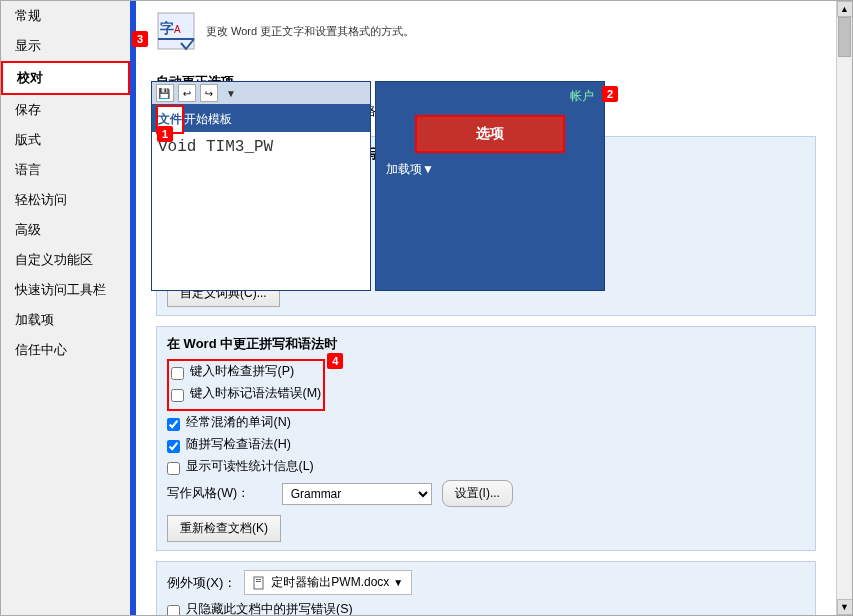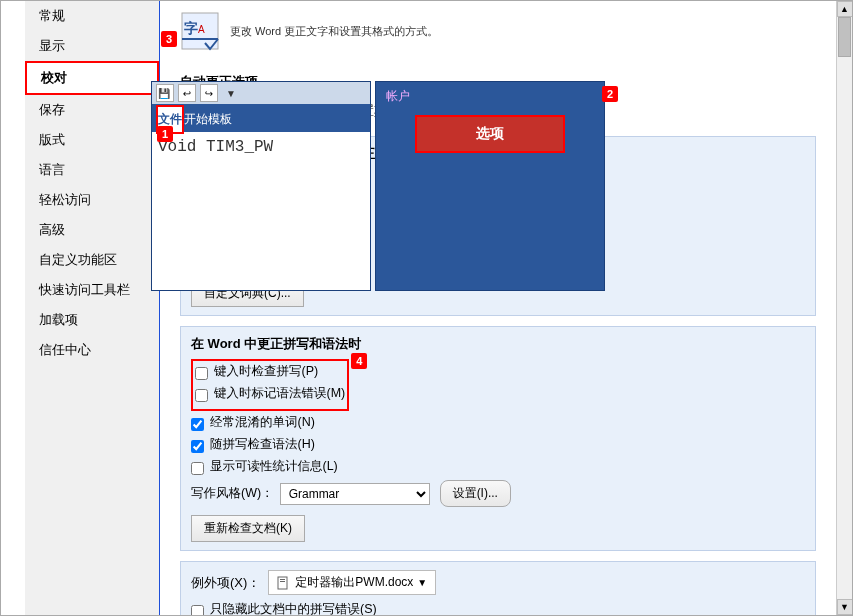--- a/index.html
+++ b/index.html
@@ -12,24 +12,23 @@
       background: #fff;
       border: 1px solid #aaa;
       overflow: hidden;
       position: relative;
     }
 
     
     .sidebar {
       width: 135px;
       background: #f0f0f0;
-      border-right: 1px solid #1d4ed8;
+      border-right: 6px solid #1d4ed8;
       flex-shrink: 0;
       padding-top: 0;
-      margin-left: 24px;
     }
     .sidebar-item {
       padding: 6px 10px 6px 14px;
       cursor: pointer;
       font-size: 13px;
       color: #000;
     }
     .sidebar-item.active {
       background: #fff;
       border-top: 1px solid #ccc;
@@ -107,20 +106,21 @@
       margin-bottom: 8px;
       font-size: 12.5px;
     }
     .style-row label { margin-right: 6px; }
     .style-select {
       border: 1px solid #aaa;
       padding: 2px 4px;
       font-size: 12px;
       width: 150px;
       background: #fff;
+      margin-left: 26px;
     }
     .style-row .btn { margin-left: 10px; }
     .file-btn {
       border: 1px solid #bbb;
       background: #fff;
       padding: 3px 8px;
       cursor: pointer;
       font-size: 12px;
       display: flex;
       align-items: center;
@@ -250,24 +250,24 @@
     
     .word-options-panel {
       width: 230px;
       height: 210px;
       background: #2b579a;
       border: 1px solid #1a3f7a;
       display: flex;
       flex-direction: column;
     }
     .options-panel-header {
-      color: #f0abfc;
+      color: #86efac;
       font-size: 12px;
       padding: 6px 10px;
-      text-align: left;
+      text-align: right;
     }
     .options-btn-row {
       display: flex;
       justify-content: center;
       padding: 4px;
     }
     .options-main-btn {
       background: #c4312a;
       color: white;
       border: 2px solid #ff4444;
@@ -485,15 +485,18 @@
       <div class="options-panel-header">
         <span>帐户</span>
       </div>
       <div class="options-btn-row">
         <div class="options-main-btn red-border">
           <span>选项</span>
           
           <span class="badge" style="position:absolute; top:4px; right:-14px; background:red;">2</span>
         </div>
       </div>
+      <div class="addins-row">
+        <span>加载项▼</span>
+      </div>
     </div>
   </div>
 </div>
 
 </body></html>

